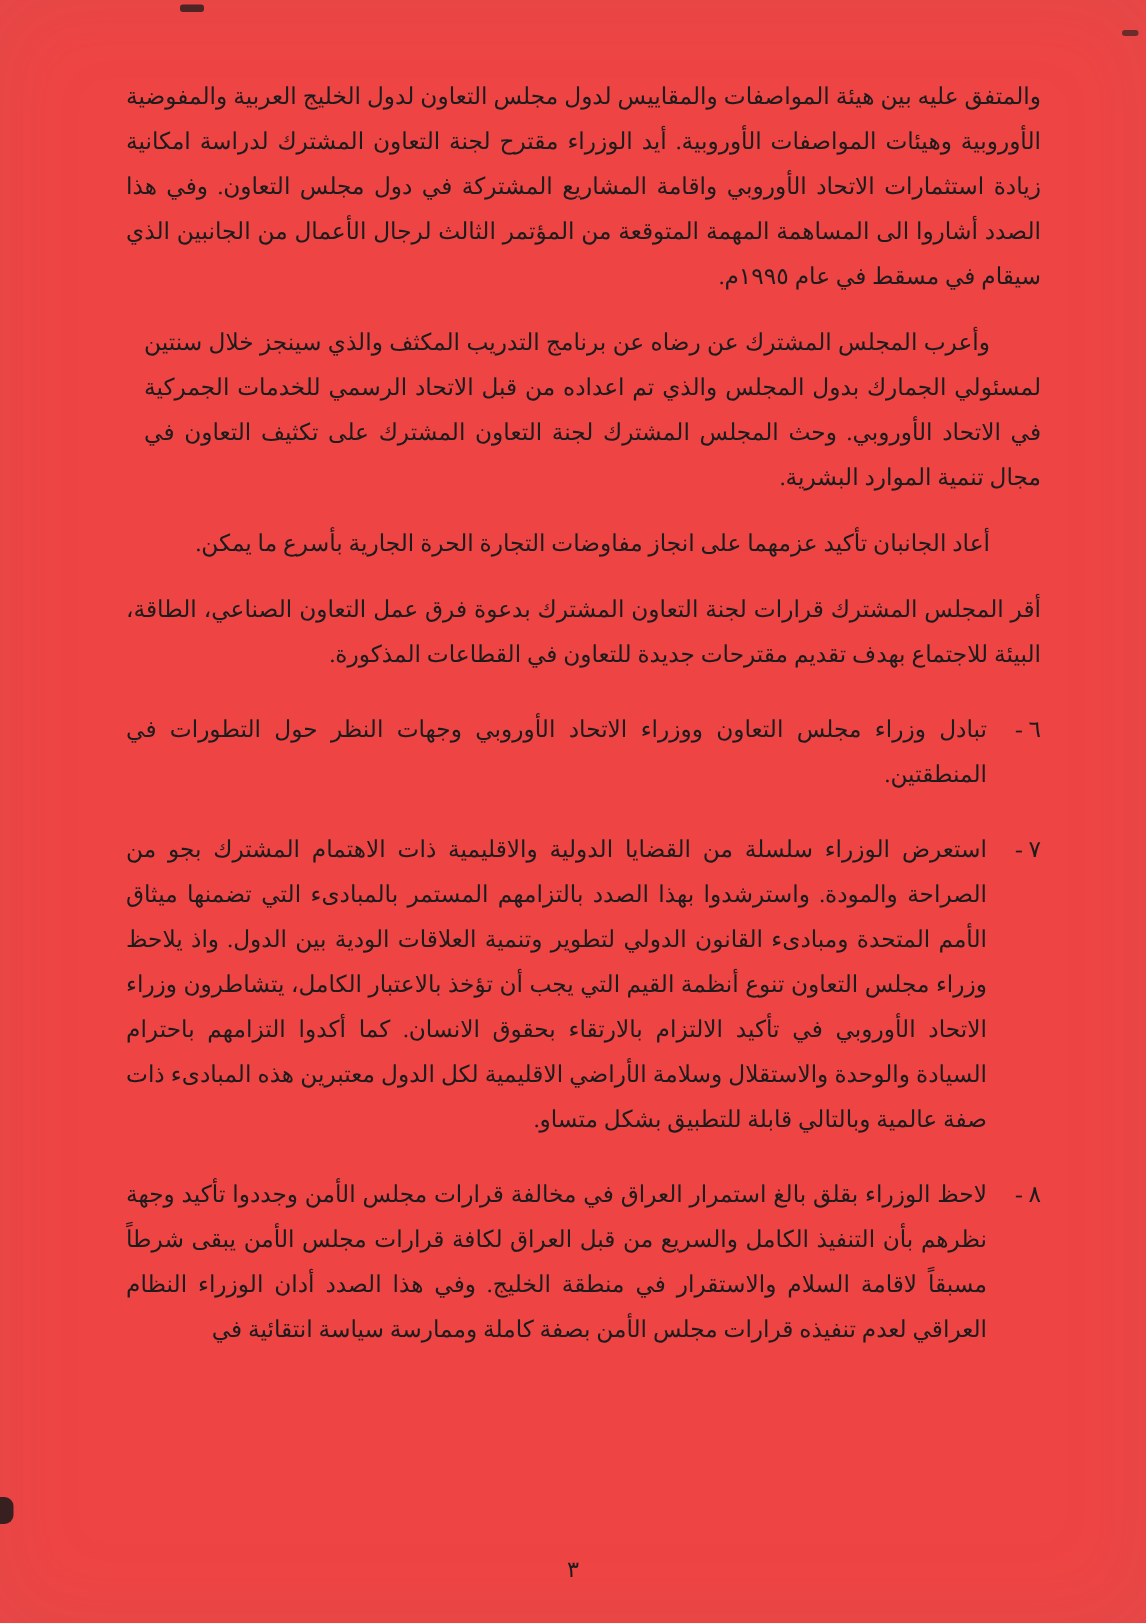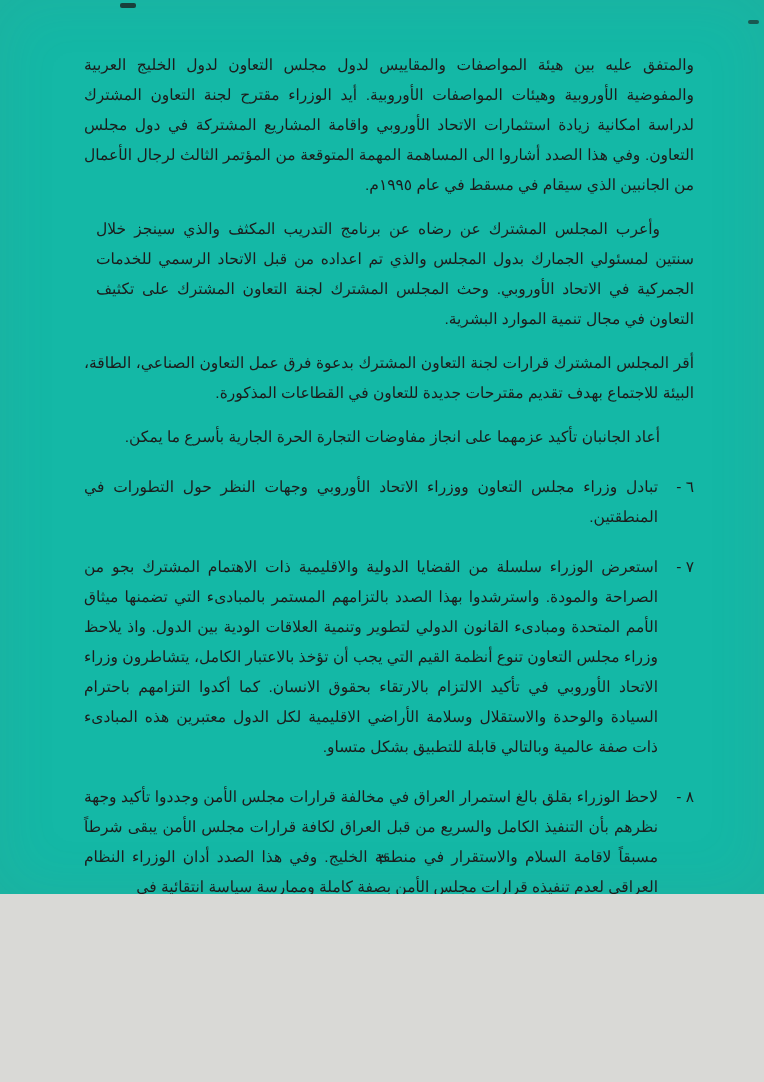--- a/index.html
+++ b/index.html
@@ -3,25 +3,25 @@
 <meta charset="utf-8">
 <style>
   html, body {
     margin: 0;
     padding: 0;
     background: #d9d9d6;
   }
   .page {
     position: relative;
     width: 764px;
-    height: 894px;
+    height: 1082px;
     margin: 0 auto;
-    background: #14b8a6;
+    background: #ef4444;
     box-shadow: inset 0 0 60px rgba(120,115,105,0.10);
-    font-family: Liberation Sans, sans-serif;
+    font-family: Liberation Serif, serif;
     color: #1c1c1c;
     overflow: hidden;
   }
   .text-block {
     position: absolute;
     top: 50px;
     right: 70px;
     left: 84px;
     direction: rtl;
     text-align: justify;
@@ -75,23 +75,23 @@
   <div class="artifact a1"></div>
   <div class="artifact a2"></div>
   <div class="artifact a3"></div>
 
   <div class="text-block">
 
     <p class="para">والمتفق عليه بين هيئة المواصفات والمقاييس لدول مجلس التعاون لدول الخليج العربية والمفوضية الأوروبية وهيئات المواصفات الأوروبية. أيد الوزراء مقترح لجنة التعاون المشترك لدراسة امكانية زيادة استثمارات الاتحاد الأوروبي واقامة المشاريع المشتركة في دول مجلس التعاون. وفي هذا الصدد أشاروا الى المساهمة المهمة المتوقعة من المؤتمر الثالث لرجال الأعمال من الجانبين الذي سيقام في مسقط في عام ١٩٩٥م.</p>
 
     <p class="para indent">وأعرب المجلس المشترك عن رضاه عن برنامج التدريب المكثف والذي سينجز خلال سنتين لمسئولي الجمارك بدول المجلس والذي تم اعداده من قبل الاتحاد الرسمي للخدمات الجمركية في الاتحاد الأوروبي. وحث المجلس المشترك لجنة التعاون المشترك على تكثيف التعاون في مجال تنمية الموارد البشرية.</p>
 
+    <p class="para indent">أعاد الجانبان تأكيد عزمهما على انجاز مفاوضات التجارة الحرة الجارية بأسرع ما يمكن.</p>
+
     <p class="para">أقر المجلس المشترك قرارات لجنة التعاون المشترك بدعوة فرق عمل التعاون الصناعي، الطاقة، البيئة للاجتماع بهدف تقديم مقترحات جديدة للتعاون في القطاعات المذكورة.</p>
-
-    <p class="para indent">أعاد الجانبان تأكيد عزمهما على انجاز مفاوضات التجارة الحرة الجارية بأسرع ما يمكن.</p>
 
     <div class="item">
       <span class="marker">٦ -</span>
       <p class="itext">تبادل وزراء مجلس التعاون ووزراء الاتحاد الأوروبي وجهات النظر حول التطورات في المنطقتين.</p>
     </div>
 
     <div class="item">
       <span class="marker">٧ -</span>
       <p class="itext">استعرض الوزراء سلسلة من القضايا الدولية والاقليمية ذات الاهتمام المشترك بجو من الصراحة والمودة. واسترشدوا بهذا الصدد بالتزامهم المستمر بالمبادىء التي تضمنها ميثاق الأمم المتحدة ومبادىء القانون الدولي لتطوير وتنمية العلاقات الودية بين الدول. واذ يلاحظ وزراء مجلس التعاون تنوع أنظمة القيم التي يجب أن تؤخذ بالاعتبار الكامل، يتشاطرون وزراء الاتحاد الأوروبي في تأكيد الالتزام بالارتقاء بحقوق الانسان. كما أكدوا التزامهم باحترام السيادة والوحدة والاستقلال وسلامة الأراضي الاقليمية لكل الدول معتبرين هذه المبادىء ذات صفة عالمية وبالتالي قابلة للتطبيق بشكل متساو.</p>
     </div>

